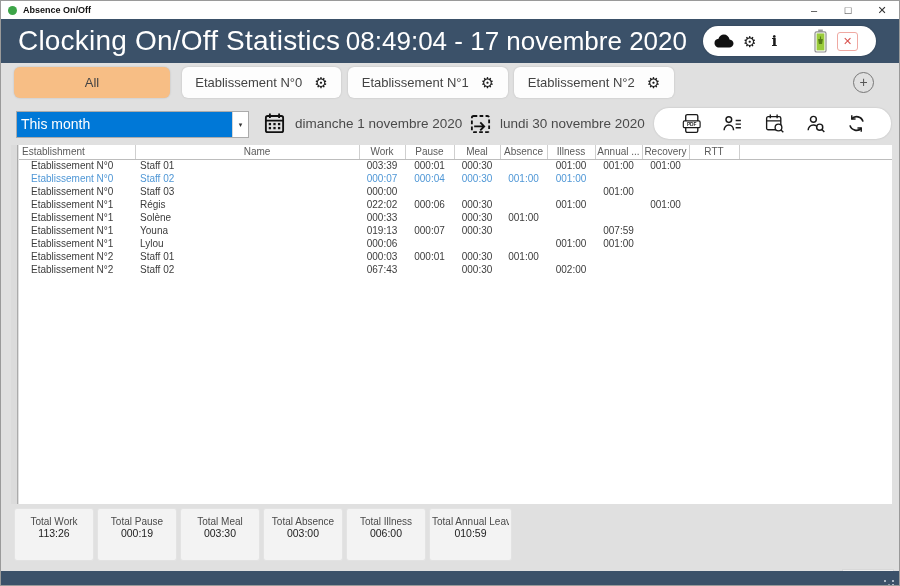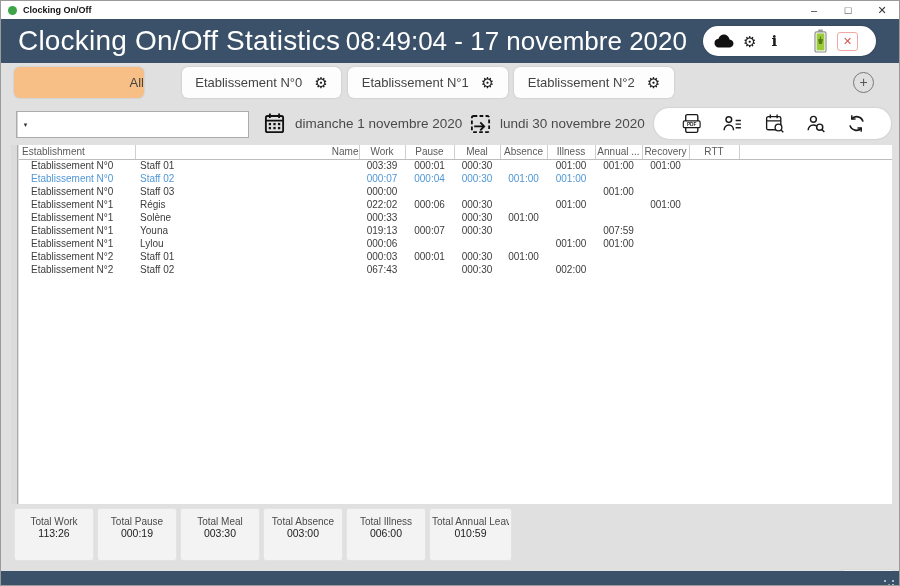--- a/index.html
+++ b/index.html
@@ -50,21 +50,21 @@
   .date-label{position:absolute;top:0;line-height:34px;font-size:13.5px;color:#4a4a4a;}
   .tool-pill{position:absolute;left:653px;top:1px;width:237px;height:31px;background:#fff;border-radius:15px;box-shadow:0 0 2px rgba(0,0,0,.18);}
   .tool-btn{position:absolute;top:5px;width:21px;height:21px;}
 
   
   .row-strip{position:absolute;left:10px;top:144px;width:7px;height:359px;background:#DBDBDB;border-right:1px solid #ABABAB;}
   .table-area{position:absolute;left:18px;top:144px;width:873px;height:359px;background:#fff;}
   table{border-collapse:collapse;table-layout:fixed;width:100%;}
   th{height:14px;font-weight:normal;font-size:10px;color:#5a5a5a;border-bottom:1px solid #BDBDBD;border-right:1px solid #CFCFCF;white-space:nowrap;overflow:hidden;}
   th.col-estab{text-align:left;padding-left:3px;}
-  th.col-name{text-align:right;padding-left:20px;}
+  th.col-name{text-align:center;padding-left:20px;}
   th.col-time{text-align:center;}
   th.col-fill{border-right:none;}
   td{height:13px;font-size:10px;color:#3c3c3c;white-space:nowrap;overflow:hidden;}
   td.col-estab{padding-left:12px;}
   td.col-name{padding-left:5px;}
   td.col-time{text-align:center;}
   tr.selected td{color:var(--row-selected-text);}
 
   
   .totals{position:absolute;left:13px;top:507px;height:53px;display:flex;gap:3px;}
@@ -79,21 +79,21 @@
         box-shadow:8px 8px #AEB9C6,8px 4px #AEB9C6,8px 0 #AEB9C6,4px 8px #AEB9C6,4px 4px #8E9BAB,0 8px #AEB9C6;}
   svg{display:block;}
 </style>
 </head>
 <body>
 
 <div class="window">
 
   <div class="titlebar">
     <span class="app-dot"></span>
-    <span class="app-name">Clocking On/Off</span>
+    <span class="app-name">Absence On/Off</span>
     <div class="win-controls">
       <span class="win-btn">–</span>
       <span class="win-btn">□</span>
       <span class="win-btn">✕</span>
     </div>
   </div>
 
   <div class="appheader">
     <span class="title">Clocking On/Off Statistics</span>
     <span class="datetime">08:49:04 - 17 novembre 2020</span>
@@ -111,40 +111,41 @@
           <rect x="1" y="2.8" width="11" height="20.2" rx="1.6" fill="#fff" stroke="#8f8f8f" stroke-width="1.2"></rect>
           <rect x="2.6" y="4.4" width="7.8" height="17" fill="#9ACB3B"></rect>
           <path d="M6.5 7.5v3M4.8 10.5h3.4l-.6 4h-2.2z" stroke="#567d17" stroke-width="1.1" fill="#567d17"></path>
         </svg>
       </span>
       <span class="hp-item hp-close">✕</span>
     </div>
   </div>
 
   <div class="tabbar">
-    <div class="tab active" style="left:13px;width:130px;justify-content:flex-end;">
+    <div class="tab active" style="left:13px;width:156px;">
       <span>All</span>
     </div>
     <div class="tab" style="left:181px;width:159px;">
       <span>Etablissement N°0</span>
       <span class="gear">⚙</span>
     </div>
     <div class="tab" style="left:347px;width:160px;">
       <span>Etablissement N°1</span>
       <span class="gear">⚙</span>
     </div>
     <div class="tab" style="left:513px;width:160px;">
       <span>Etablissement N°2</span>
       <span class="gear">⚙</span>
     </div>
     <div class="add-btn">+</div>
   </div>
 
   <div class="filterbar">
     <div class="period-select">
+      <span class="period-value">This month</span>
       <span class="period-arrow">▾</span>
     </div>
 
     <span class="cal-icon" style="left:262px;">
       <svg width="23" height="23" viewBox="0 0 20 20" fill="none" stroke="#111" stroke-width="1.6">
         <rect x="2.5" y="3.5" width="15" height="14" rx="1.5"></rect>
         <path d="M6 1.2v4M14 1.2v4M2.5 7.5h15"></path>
         <g fill="#111" stroke="none">
             <rect x="5" y="9.5" width="2" height="2"></rect>
             <rect x="9" y="9.5" width="2" height="2"></rect>

